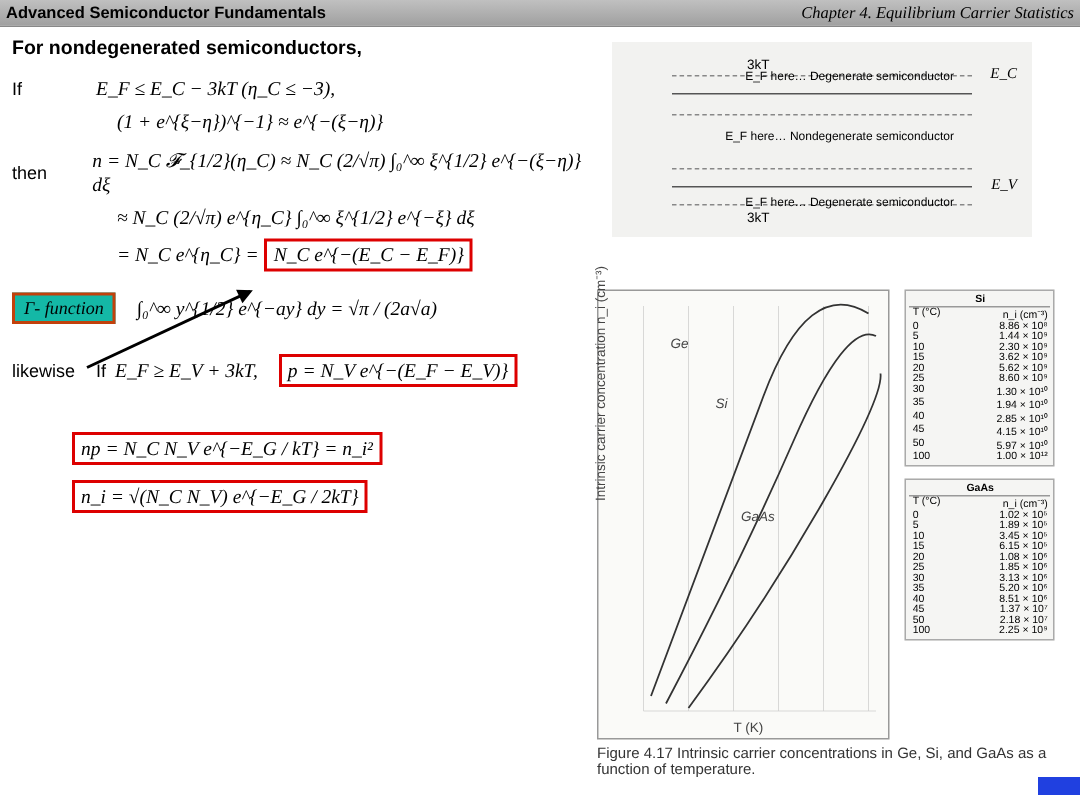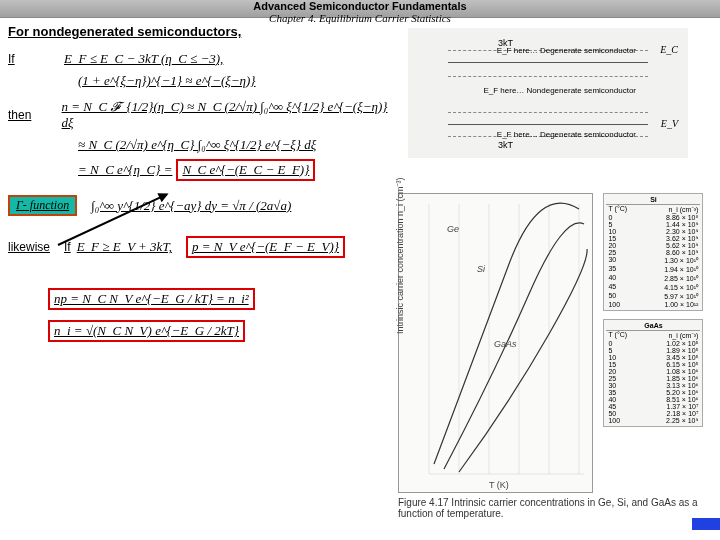--- a/index.html
+++ b/index.html
@@ -14,31 +14,29 @@
   .header {
     width: 100%;
     height: 18px;
     background: linear-gradient(to bottom, #c0c0c0, #a0a0a0);
     border-bottom: 1px solid #888;
     display: flex;
     justify-content: space-between;
     align-items: center;
     padding: 0 4px;
     font-size: 11px;
-    flex-direction: column;
   }
   .header-left { font-weight: bold; color: #000; }
   .header-right { font-style: italic; color: #000; font-family: 'Times New Roman', serif; }
   .content { position: relative; width: 100%; height: 522px; }
   .left-col {
     position: absolute;
     left: 8px; top: 6px;
     width: 380px;
     font-size: 13px;
-    text-decoration: underline;
   }
   .intro { font-weight: bold; margin-bottom: 12px; }
   .eq-row { display: flex; align-items: center; margin-bottom: 6px; }
   .lead { width: 56px; font-size: 12px; }
   .eq { font-family: 'Times New Roman', serif; font-size: 13px; font-style: italic; }
   .redbox { border: 2px solid #d00; padding: 1px 4px; display: inline-block; }
   .gamma-label {
     border: 2px solid #c2410c;
     display: inline-block;
     padding: 1px 6px;

